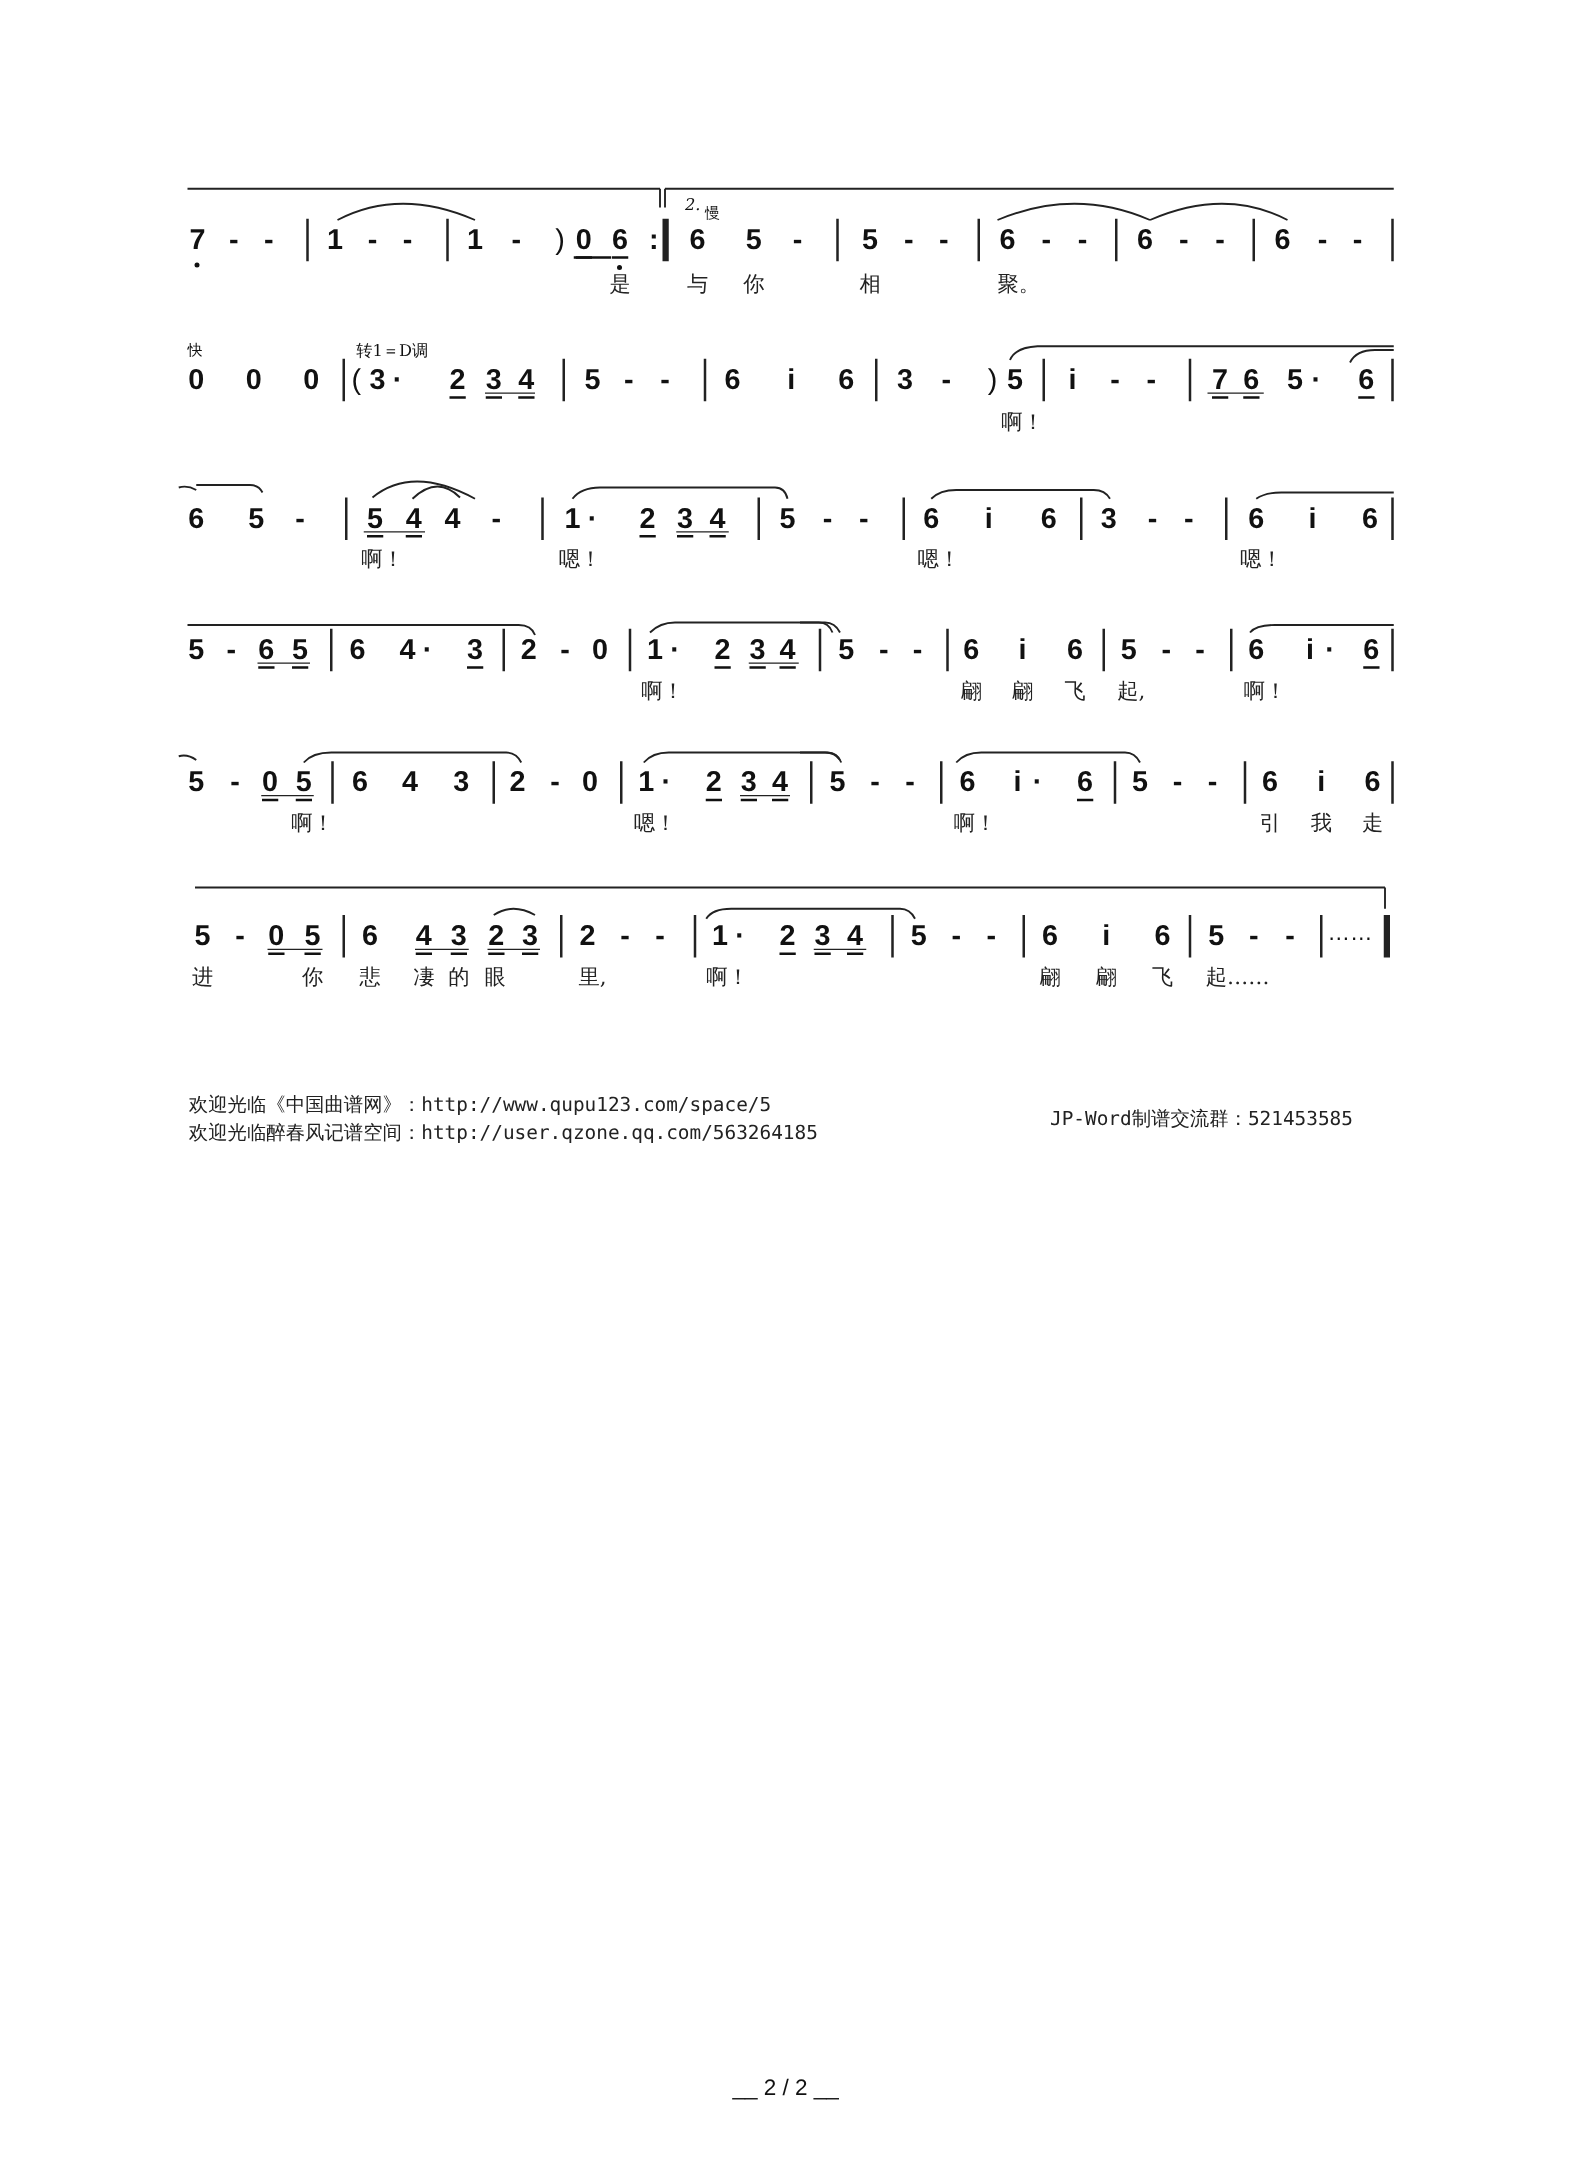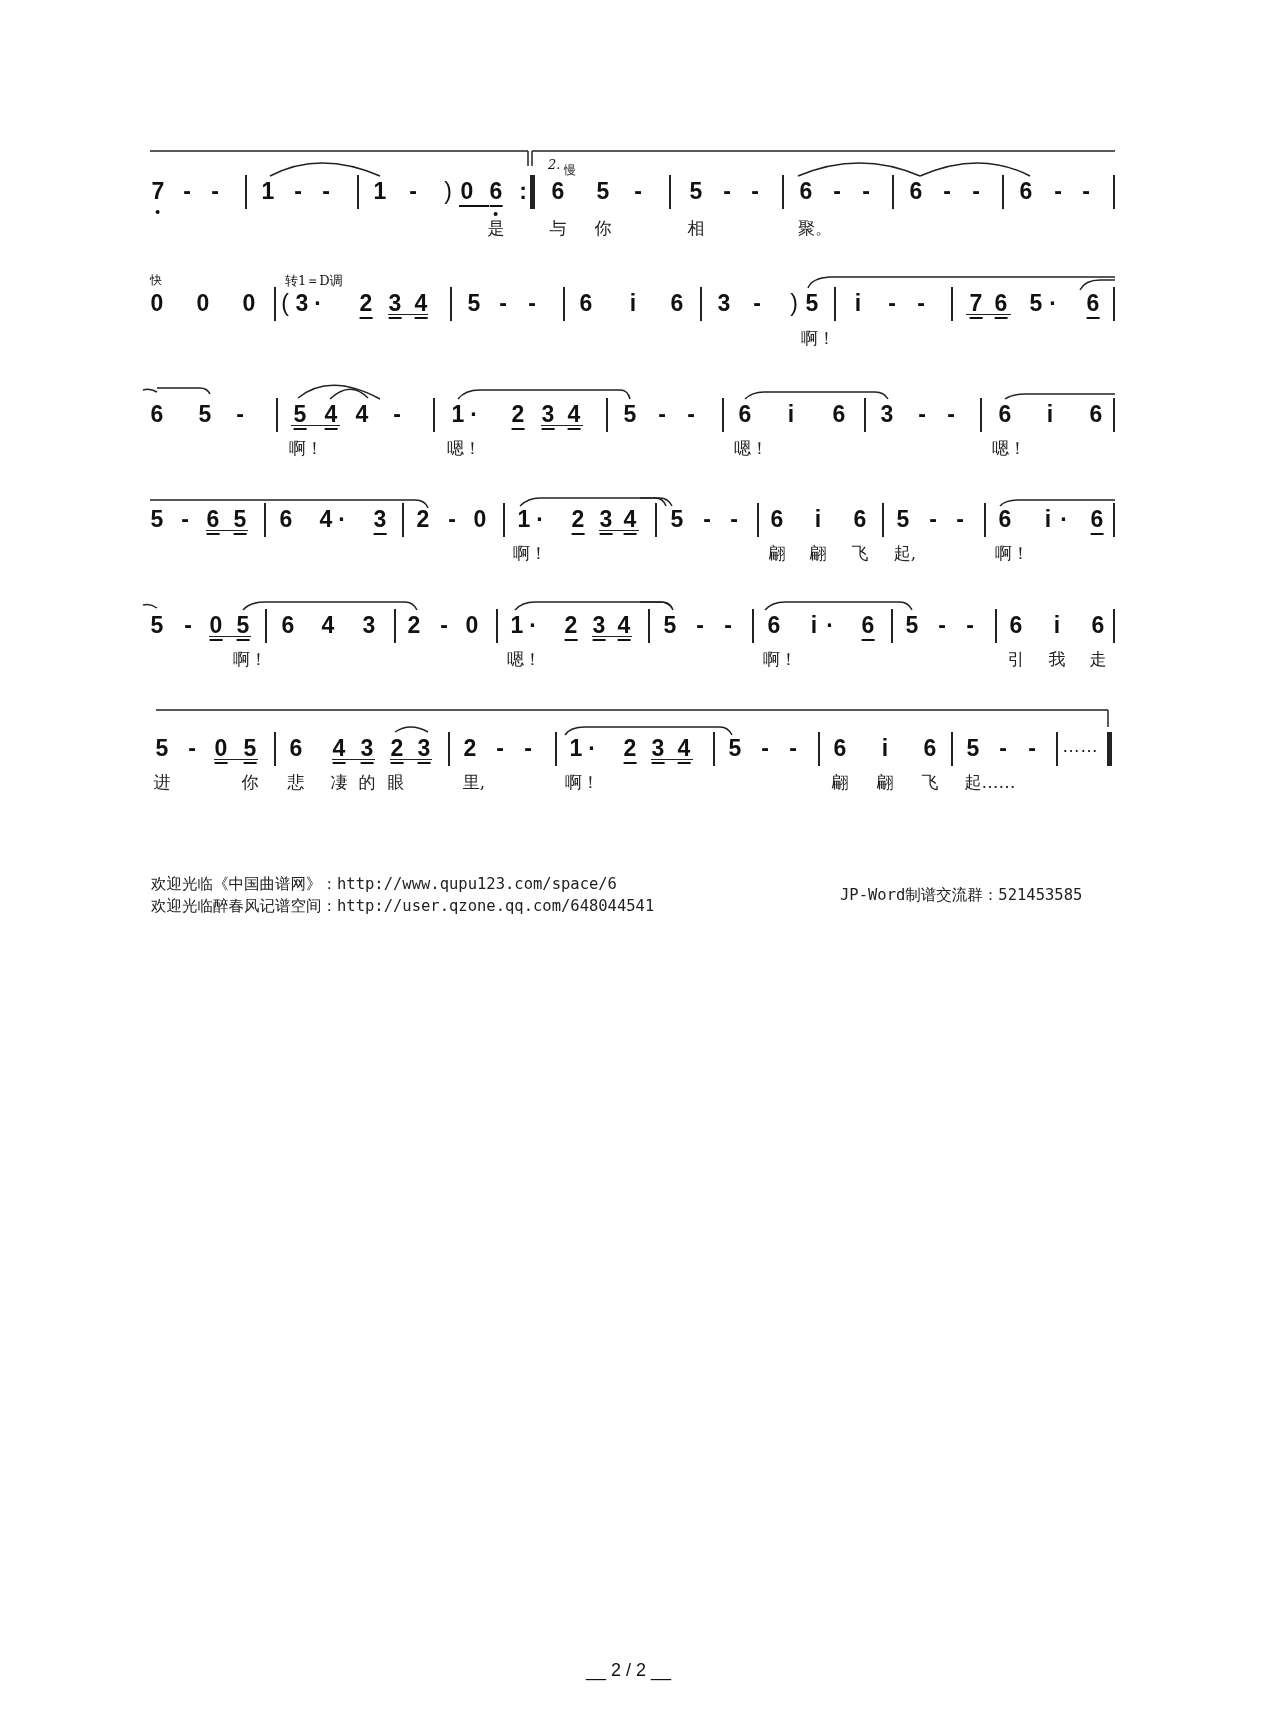--- a/index.html
+++ b/index.html
@@ -341,19 +341,19 @@
     <span class="lyric" style="left:396px;top:772px;">眼</span>
     <span class="lyric" style="left:474px;top:772px;">里,</span>
     <span class="lyric" style="left:582px;top:772px;">啊！</span>
     <span class="lyric" style="left:840px;top:772px;">翩</span>
     <span class="lyric" style="left:885px;top:772px;">翩</span>
     <span class="lyric" style="left:930px;top:772px;">飞</span>
     <span class="lyric" style="left:990px;top:772px;">起……</span>
   </div>
 
   <div>
-    <div class="footer-text" style="left:151px;top:873px;">欢迎光临《中国曲谱网》：http://www.qupu123.com/space/6</div>
-    <div class="footer-text" style="left:151px;top:895px;">欢迎光临醉春风记谱空间：http://user.qzone.qq.com/648044541</div>
+    <div class="footer-text" style="left:151px;top:873px;">欢迎光临《中国曲谱网》：http://www.qupu123.com/space/5</div>
+    <div class="footer-text" style="left:151px;top:895px;">欢迎光临醉春风记谱空间：http://user.qzone.qq.com/563264185</div>
     <div class="footer-text" style="left:840px;top:884px;">JP-Word制谱交流群：521453585</div>
   </div>
 
   <div class="pageno" style="left:586px;top:1660px;">__ 2 / 2 __</div>
 </div>
 
 </body></html>

